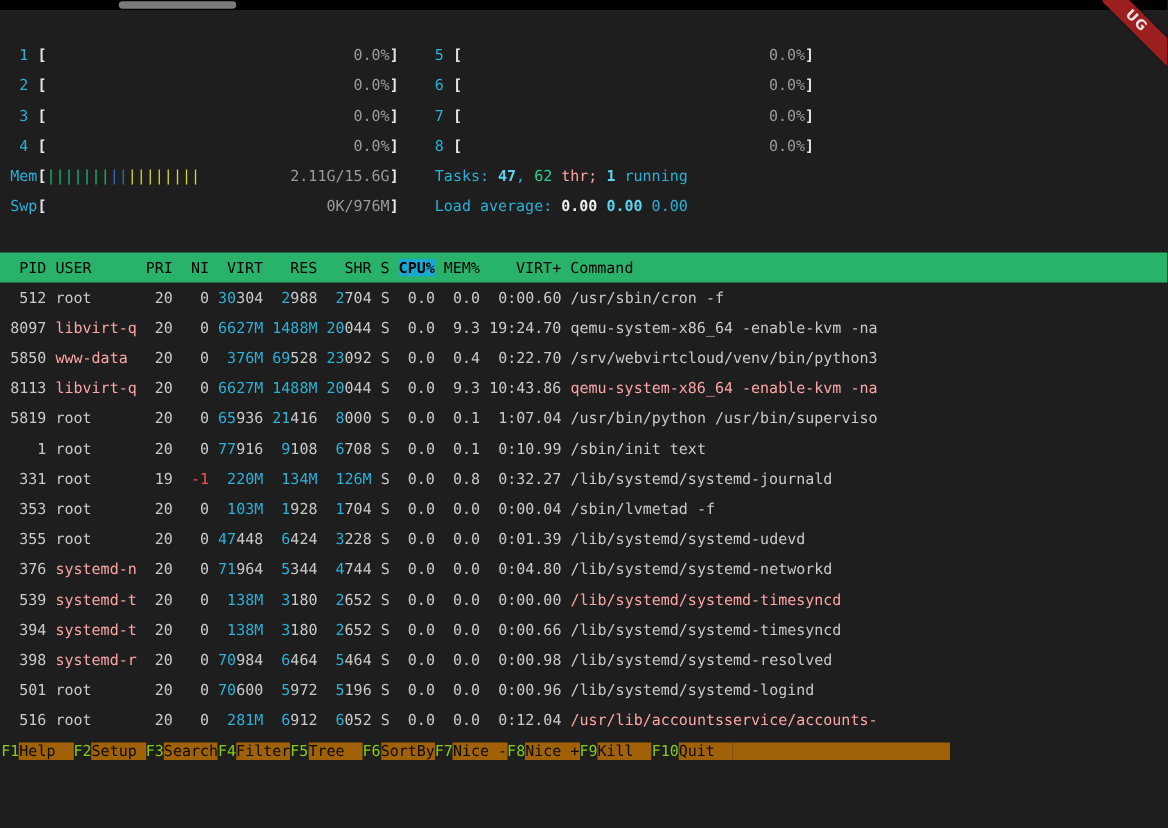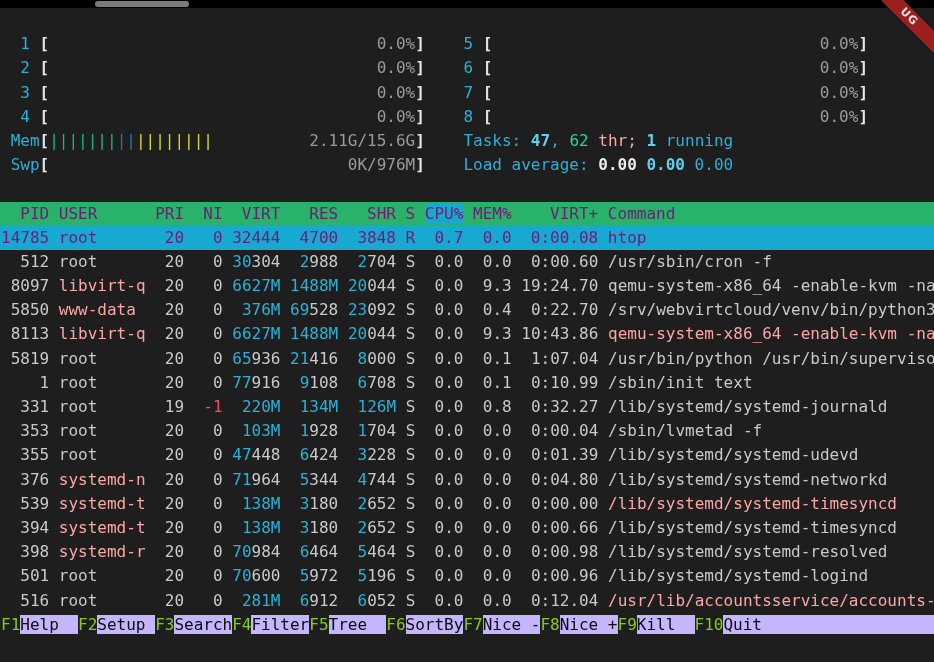--- a/index.html
+++ b/index.html
@@ -15,67 +15,66 @@
   .ribbon{
     position:absolute;top:9px;right:-38px;width:126px;height:16px;
     background:#9b1f1f;transform:rotate(45deg);
     color:#e8e3e3;font-family:"DejaVu Sans",sans-serif;font-weight:bold;font-size:11px;
     line-height:16px;text-align:center;letter-spacing:1px;
     box-shadow:0 0 3px rgba(0,0,0,.6);
   }
   
   #terminal{
     position:absolute;top:8px;left:0;width:934px;
-    font-size:16px;line-height:24.2px;
+    font-size:12px;line-height:24.2px;
   }
   .tline{
     height:24.2px;width:934px;box-sizing:border-box;padding-left:1px;
     white-space:pre;overflow:hidden;
   }
   .bgHead{background:#29b26a;}
   .bgSel{background:#17a9d2;}
   
   .cD{color:#c9c9c9}
   .cC{color:#2bb0d6}
   .cBC{color:#5fd0ee;font-weight:bold}
   .cBW{color:#ededed;font-weight:bold}
   .cG{color:#fca5a5}
   .cBG{color:#2fd38d;font-weight:normal}
   .cGray{color:#fca5a5}
   .cDim{color:#9a9a9a}
   .cBrk{color:#e4e4e4;font-weight:bold}
   .cR{color:#ef5350}
-  .cK{color:#701a75}
-  .sortCell{background:#17a9d2;}
+  .cK{color:#000000}
+  .sortCell{background:#17a9d2;font-weight:bold;}
   .bpG{color:#0dbc79}
   .bpB{color:#2a6fc2}
   .bpY{color:#d9d925}
   .fkK{color:#84cc16}
-  .fkL{color:#0b0b0b;background:#c4b5fd}
+  .fkL{color:#0b0b0b;background:#a16207}
 </style>
 </head>
 <body>
 
 <div class="top-strip"></div>
 <div class="window-tab"></div>
 <div class="ribbon-clip">
   <div class="ribbon">UG</div>
 </div>
 
 <div id="terminal">
     <div class="tline"><span class="cD"></span></div>
     <div class="tline"><span class="cD">  </span><span class="cC">1</span><span class="cD"> </span><span class="cBrk">[</span><span class="cDim">                                  0.0%</span><span class="cBrk">]</span><span class="cD">    </span><span class="cC">5</span><span class="cD"> </span><span class="cBrk">[</span><span class="cDim">                                  0.0%</span><span class="cBrk">]</span></div>
     <div class="tline"><span class="cD">  </span><span class="cC">2</span><span class="cD"> </span><span class="cBrk">[</span><span class="cDim">                                  0.0%</span><span class="cBrk">]</span><span class="cD">    </span><span class="cC">6</span><span class="cD"> </span><span class="cBrk">[</span><span class="cDim">                                  0.0%</span><span class="cBrk">]</span></div>
     <div class="tline"><span class="cD">  </span><span class="cC">3</span><span class="cD"> </span><span class="cBrk">[</span><span class="cDim">                                  0.0%</span><span class="cBrk">]</span><span class="cD">    </span><span class="cC">7</span><span class="cD"> </span><span class="cBrk">[</span><span class="cDim">                                  0.0%</span><span class="cBrk">]</span></div>
     <div class="tline"><span class="cD">  </span><span class="cC">4</span><span class="cD"> </span><span class="cBrk">[</span><span class="cDim">                                  0.0%</span><span class="cBrk">]</span><span class="cD">    </span><span class="cC">8</span><span class="cD"> </span><span class="cBrk">[</span><span class="cDim">                                  0.0%</span><span class="cBrk">]</span></div>
     <div class="tline"><span class="cD"> </span><span class="cC">Mem</span><span class="cBrk">[</span><span class="bpG">|||||||</span><span class="bpB">||</span><span class="bpY">||||||||</span><span class="cD">          </span><span class="cDim">2.11G/15.6G</span><span class="cBrk">]</span><span class="cD">    </span><span class="cC">Tasks: </span><span class="cBC">47</span><span class="cC">, </span><span class="cBG">62</span><span class="cG"> thr; </span><span class="cBC">1</span><span class="cC"> running</span></div>
     <div class="tline"><span class="cD"> </span><span class="cC">Swp</span><span class="cBrk">[</span><span class="cDim">                               0K/976M</span><span class="cBrk">]</span><span class="cD">    </span><span class="cC">Load average: </span><span class="cBW">0.00</span><span class="cD"> </span><span class="cBC">0.00</span><span class="cD"> </span><span class="cC">0.00</span></div>
     <div class="tline"><span class="cD"></span></div>
     <div class="tline bgHead"><span class="cK">  PID USER      PRI  NI  VIRT   RES   SHR S </span><span class="cK sortCell">CPU%</span><span class="cK"> MEM%    VIRT+ Command</span></div>
-    <div class="tline bgSel"><span class="cK">14785 root       20   0 32444  4700  3848 R  0.7  0.0  0:00.08 htop</span></div>
     <div class="tline"><span class="cD">  512</span><span class="cD"> </span><span class="cD">root     </span><span class="cD"> </span><span class="cD"> 20</span><span class="cD"> </span><span class="cD">  0</span><span class="cD"> </span><span class="cC">30</span><span class="cD">304</span><span class="cD"> </span><span class="cC"> 2</span><span class="cD">988</span><span class="cD"> </span><span class="cC"> 2</span><span class="cD">704</span><span class="cD"> </span><span class="cD">S</span><span class="cD"> </span><span class="cD"> 0.0</span><span class="cD"> </span><span class="cD"> 0.0</span><span class="cD"> </span><span class="cD"> 0:00.60</span><span class="cD"> </span><span class="cD">/usr/sbin/cron -f</span></div>
     <div class="tline"><span class="cD"> 8097</span><span class="cD"> </span><span class="cGray">libvirt-q</span><span class="cD"> </span><span class="cD"> 20</span><span class="cD"> </span><span class="cD">  0</span><span class="cD"> </span><span class="cC">6627M</span><span class="cD"> </span><span class="cC">1488M</span><span class="cD"> </span><span class="cC">20</span><span class="cD">044</span><span class="cD"> </span><span class="cD">S</span><span class="cD"> </span><span class="cD"> 0.0</span><span class="cD"> </span><span class="cD"> 9.3</span><span class="cD"> </span><span class="cD">19:24.70</span><span class="cD"> </span><span class="cD">qemu-system-x86_64 -enable-kvm -na</span></div>
     <div class="tline"><span class="cD"> 5850</span><span class="cD"> </span><span class="cGray">www-data </span><span class="cD"> </span><span class="cD"> 20</span><span class="cD"> </span><span class="cD">  0</span><span class="cD"> </span><span class="cC"> 376M</span><span class="cD"> </span><span class="cC">69</span><span class="cD">528</span><span class="cD"> </span><span class="cC">23</span><span class="cD">092</span><span class="cD"> </span><span class="cD">S</span><span class="cD"> </span><span class="cD"> 0.0</span><span class="cD"> </span><span class="cD"> 0.4</span><span class="cD"> </span><span class="cD"> 0:22.70</span><span class="cD"> </span><span class="cD">/srv/webvirtcloud/venv/bin/python3</span></div>
     <div class="tline"><span class="cD"> 8113</span><span class="cD"> </span><span class="cGray">libvirt-q</span><span class="cD"> </span><span class="cD"> 20</span><span class="cD"> </span><span class="cD">  0</span><span class="cD"> </span><span class="cC">6627M</span><span class="cD"> </span><span class="cC">1488M</span><span class="cD"> </span><span class="cC">20</span><span class="cD">044</span><span class="cD"> </span><span class="cD">S</span><span class="cD"> </span><span class="cD"> 0.0</span><span class="cD"> </span><span class="cD"> 9.3</span><span class="cD"> </span><span class="cD">10:43.86</span><span class="cD"> </span><span class="cG">qemu-system-x86_64 -enable-kvm -na</span></div>
     <div class="tline"><span class="cD"> 5819</span><span class="cD"> </span><span class="cD">root     </span><span class="cD"> </span><span class="cD"> 20</span><span class="cD"> </span><span class="cD">  0</span><span class="cD"> </span><span class="cC">65</span><span class="cD">936</span><span class="cD"> </span><span class="cC">21</span><span class="cD">416</span><span class="cD"> </span><span class="cC"> 8</span><span class="cD">000</span><span class="cD"> </span><span class="cD">S</span><span class="cD"> </span><span class="cD"> 0.0</span><span class="cD"> </span><span class="cD"> 0.1</span><span class="cD"> </span><span class="cD"> 1:07.04</span><span class="cD"> </span><span class="cD">/usr/bin/python /usr/bin/superviso</span></div>
     <div class="tline"><span class="cD">    1</span><span class="cD"> </span><span class="cD">root     </span><span class="cD"> </span><span class="cD"> 20</span><span class="cD"> </span><span class="cD">  0</span><span class="cD"> </span><span class="cC">77</span><span class="cD">916</span><span class="cD"> </span><span class="cC"> 9</span><span class="cD">108</span><span class="cD"> </span><span class="cC"> 6</span><span class="cD">708</span><span class="cD"> </span><span class="cD">S</span><span class="cD"> </span><span class="cD"> 0.0</span><span class="cD"> </span><span class="cD"> 0.1</span><span class="cD"> </span><span class="cD"> 0:10.99</span><span class="cD"> </span><span class="cD">/sbin/init text</span></div>
     <div class="tline"><span class="cD">  331</span><span class="cD"> </span><span class="cD">root     </span><span class="cD"> </span><span class="cD"> 19</span><span class="cD"> </span><span class="cR"> -1</span><span class="cD"> </span><span class="cC"> 220M</span><span class="cD"> </span><span class="cC"> 134M</span><span class="cD"> </span><span class="cC"> 126M</span><span class="cD"> </span><span class="cD">S</span><span class="cD"> </span><span class="cD"> 0.0</span><span class="cD"> </span><span class="cD"> 0.8</span><span class="cD"> </span><span class="cD"> 0:32.27</span><span class="cD"> </span><span class="cD">/lib/systemd/systemd-journald</span></div>
     <div class="tline"><span class="cD">  353</span><span class="cD"> </span><span class="cD">root     </span><span class="cD"> </span><span class="cD"> 20</span><span class="cD"> </span><span class="cD">  0</span><span class="cD"> </span><span class="cC"> 103M</span><span class="cD"> </span><span class="cC"> 1</span><span class="cD">928</span><span class="cD"> </span><span class="cC"> 1</span><span class="cD">704</span><span class="cD"> </span><span class="cD">S</span><span class="cD"> </span><span class="cD"> 0.0</span><span class="cD"> </span><span class="cD"> 0.0</span><span class="cD"> </span><span class="cD"> 0:00.04</span><span class="cD"> </span><span class="cD">/sbin/lvmetad -f</span></div>
     <div class="tline"><span class="cD">  355</span><span class="cD"> </span><span class="cD">root     </span><span class="cD"> </span><span class="cD"> 20</span><span class="cD"> </span><span class="cD">  0</span><span class="cD"> </span><span class="cC">47</span><span class="cD">448</span><span class="cD"> </span><span class="cC"> 6</span><span class="cD">424</span><span class="cD"> </span><span class="cC"> 3</span><span class="cD">228</span><span class="cD"> </span><span class="cD">S</span><span class="cD"> </span><span class="cD"> 0.0</span><span class="cD"> </span><span class="cD"> 0.0</span><span class="cD"> </span><span class="cD"> 0:01.39</span><span class="cD"> </span><span class="cD">/lib/systemd/systemd-udevd</span></div>
     <div class="tline"><span class="cD">  376</span><span class="cD"> </span><span class="cGray">systemd-n</span><span class="cD"> </span><span class="cD"> 20</span><span class="cD"> </span><span class="cD">  0</span><span class="cD"> </span><span class="cC">71</span><span class="cD">964</span><span class="cD"> </span><span class="cC"> 5</span><span class="cD">344</span><span class="cD"> </span><span class="cC"> 4</span><span class="cD">744</span><span class="cD"> </span><span class="cD">S</span><span class="cD"> </span><span class="cD"> 0.0</span><span class="cD"> </span><span class="cD"> 0.0</span><span class="cD"> </span><span class="cD"> 0:04.80</span><span class="cD"> </span><span class="cD">/lib/systemd/systemd-networkd</span></div>

